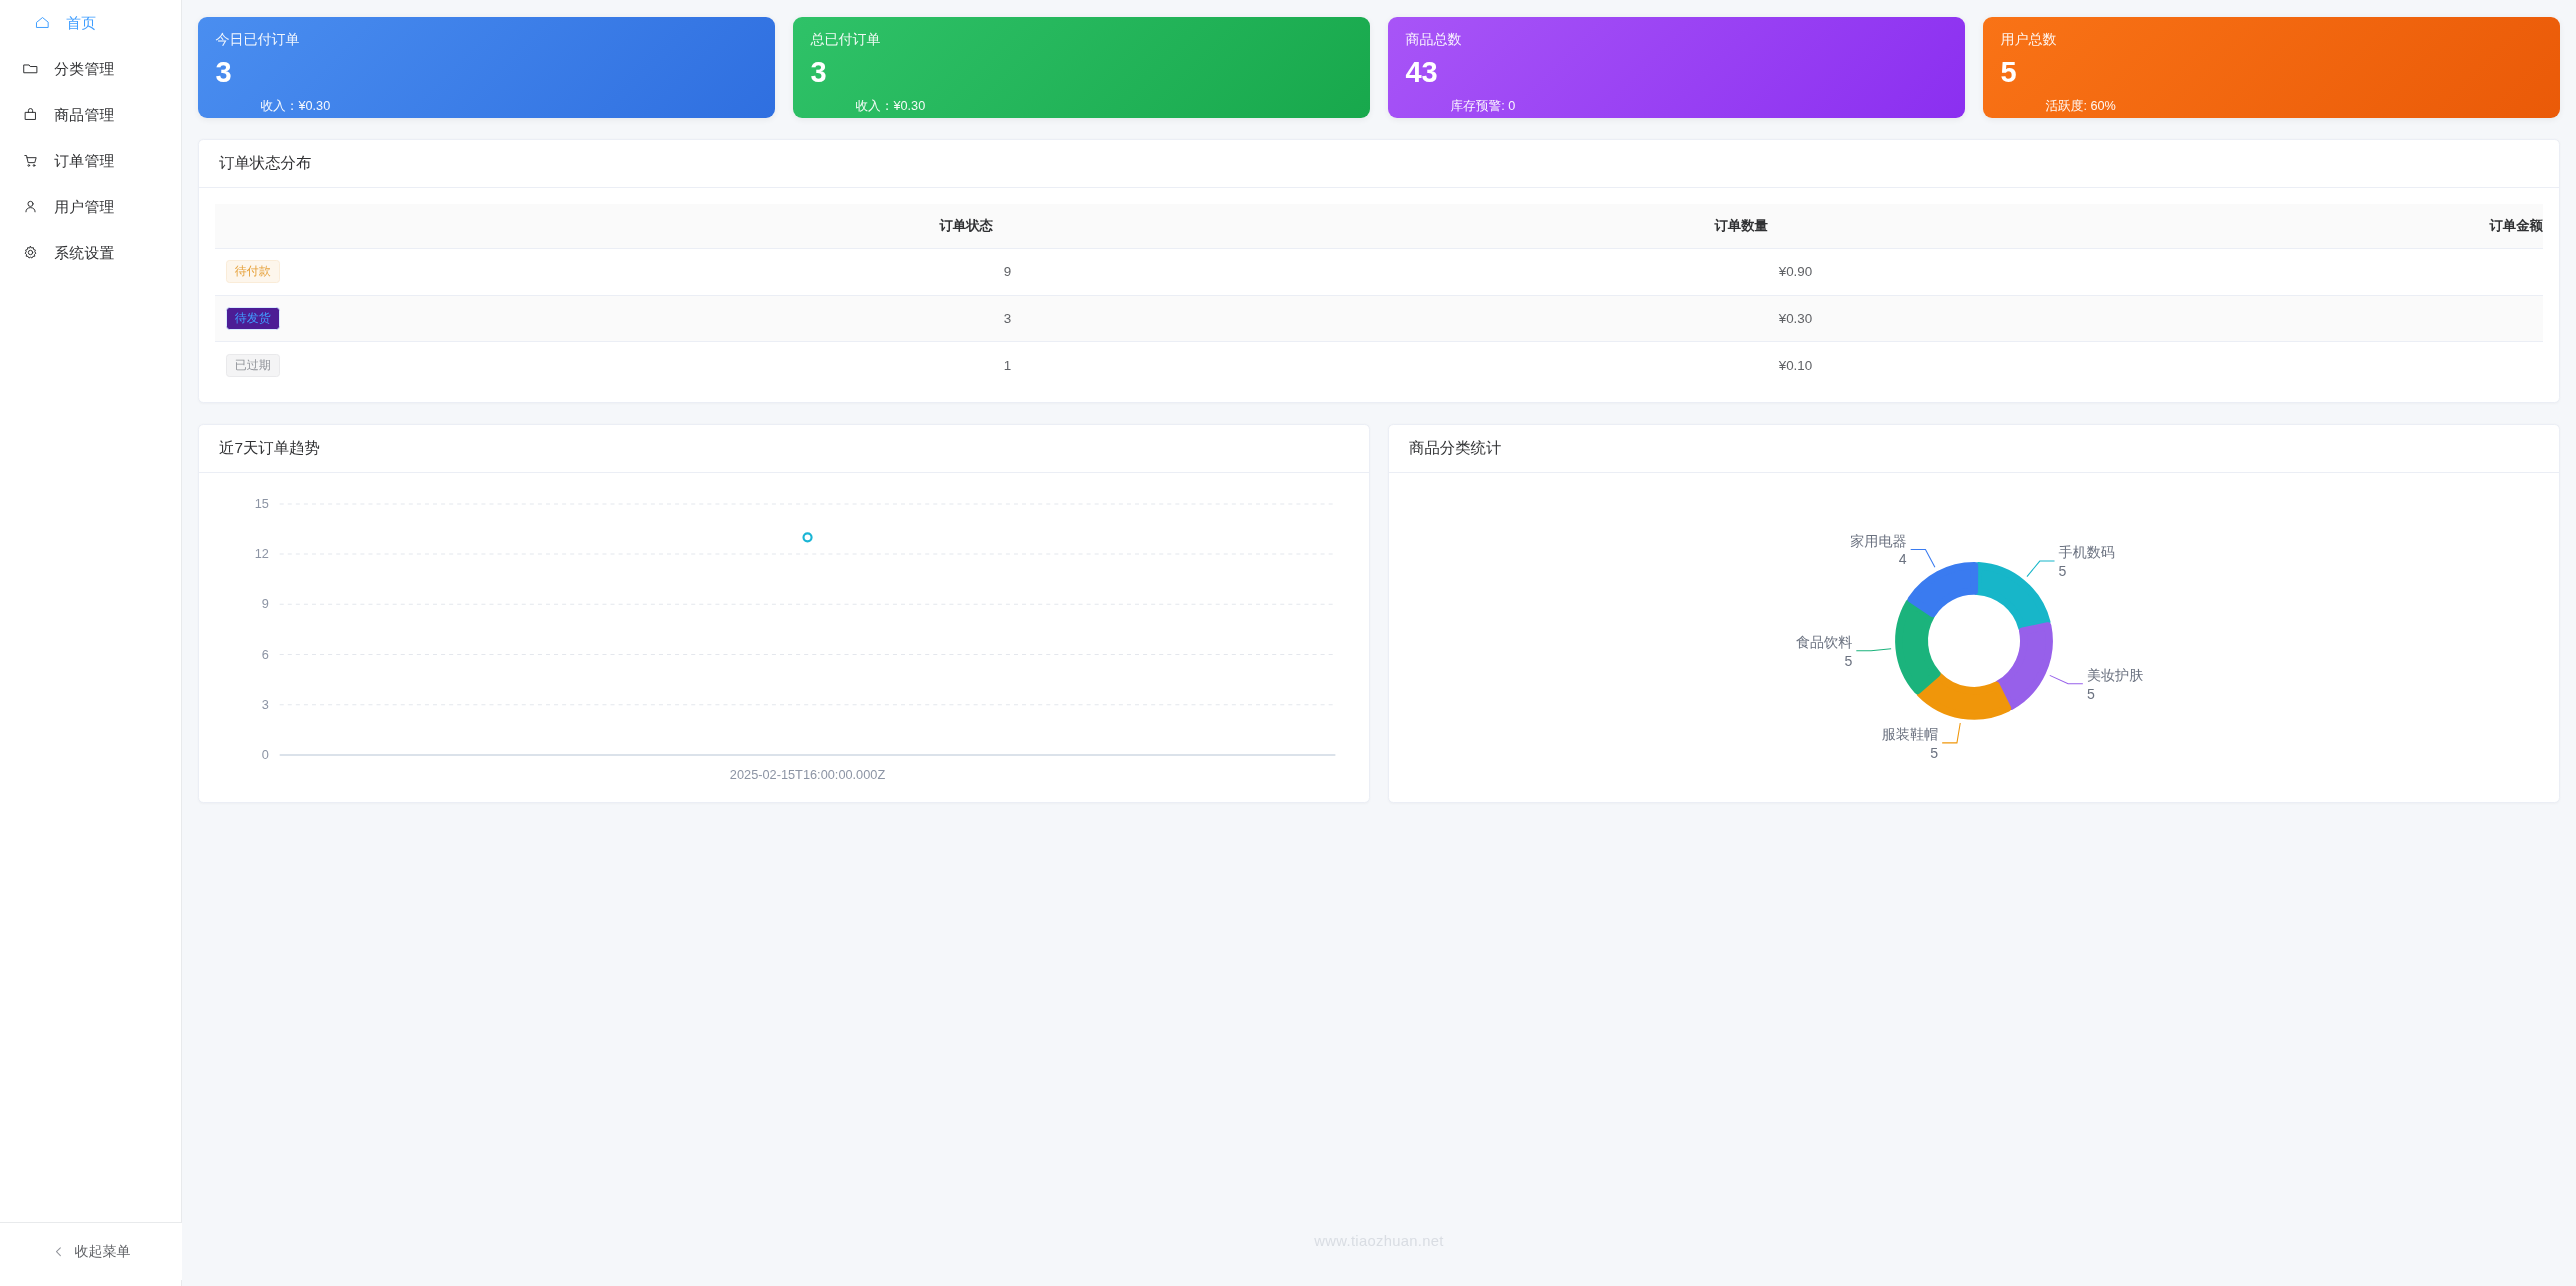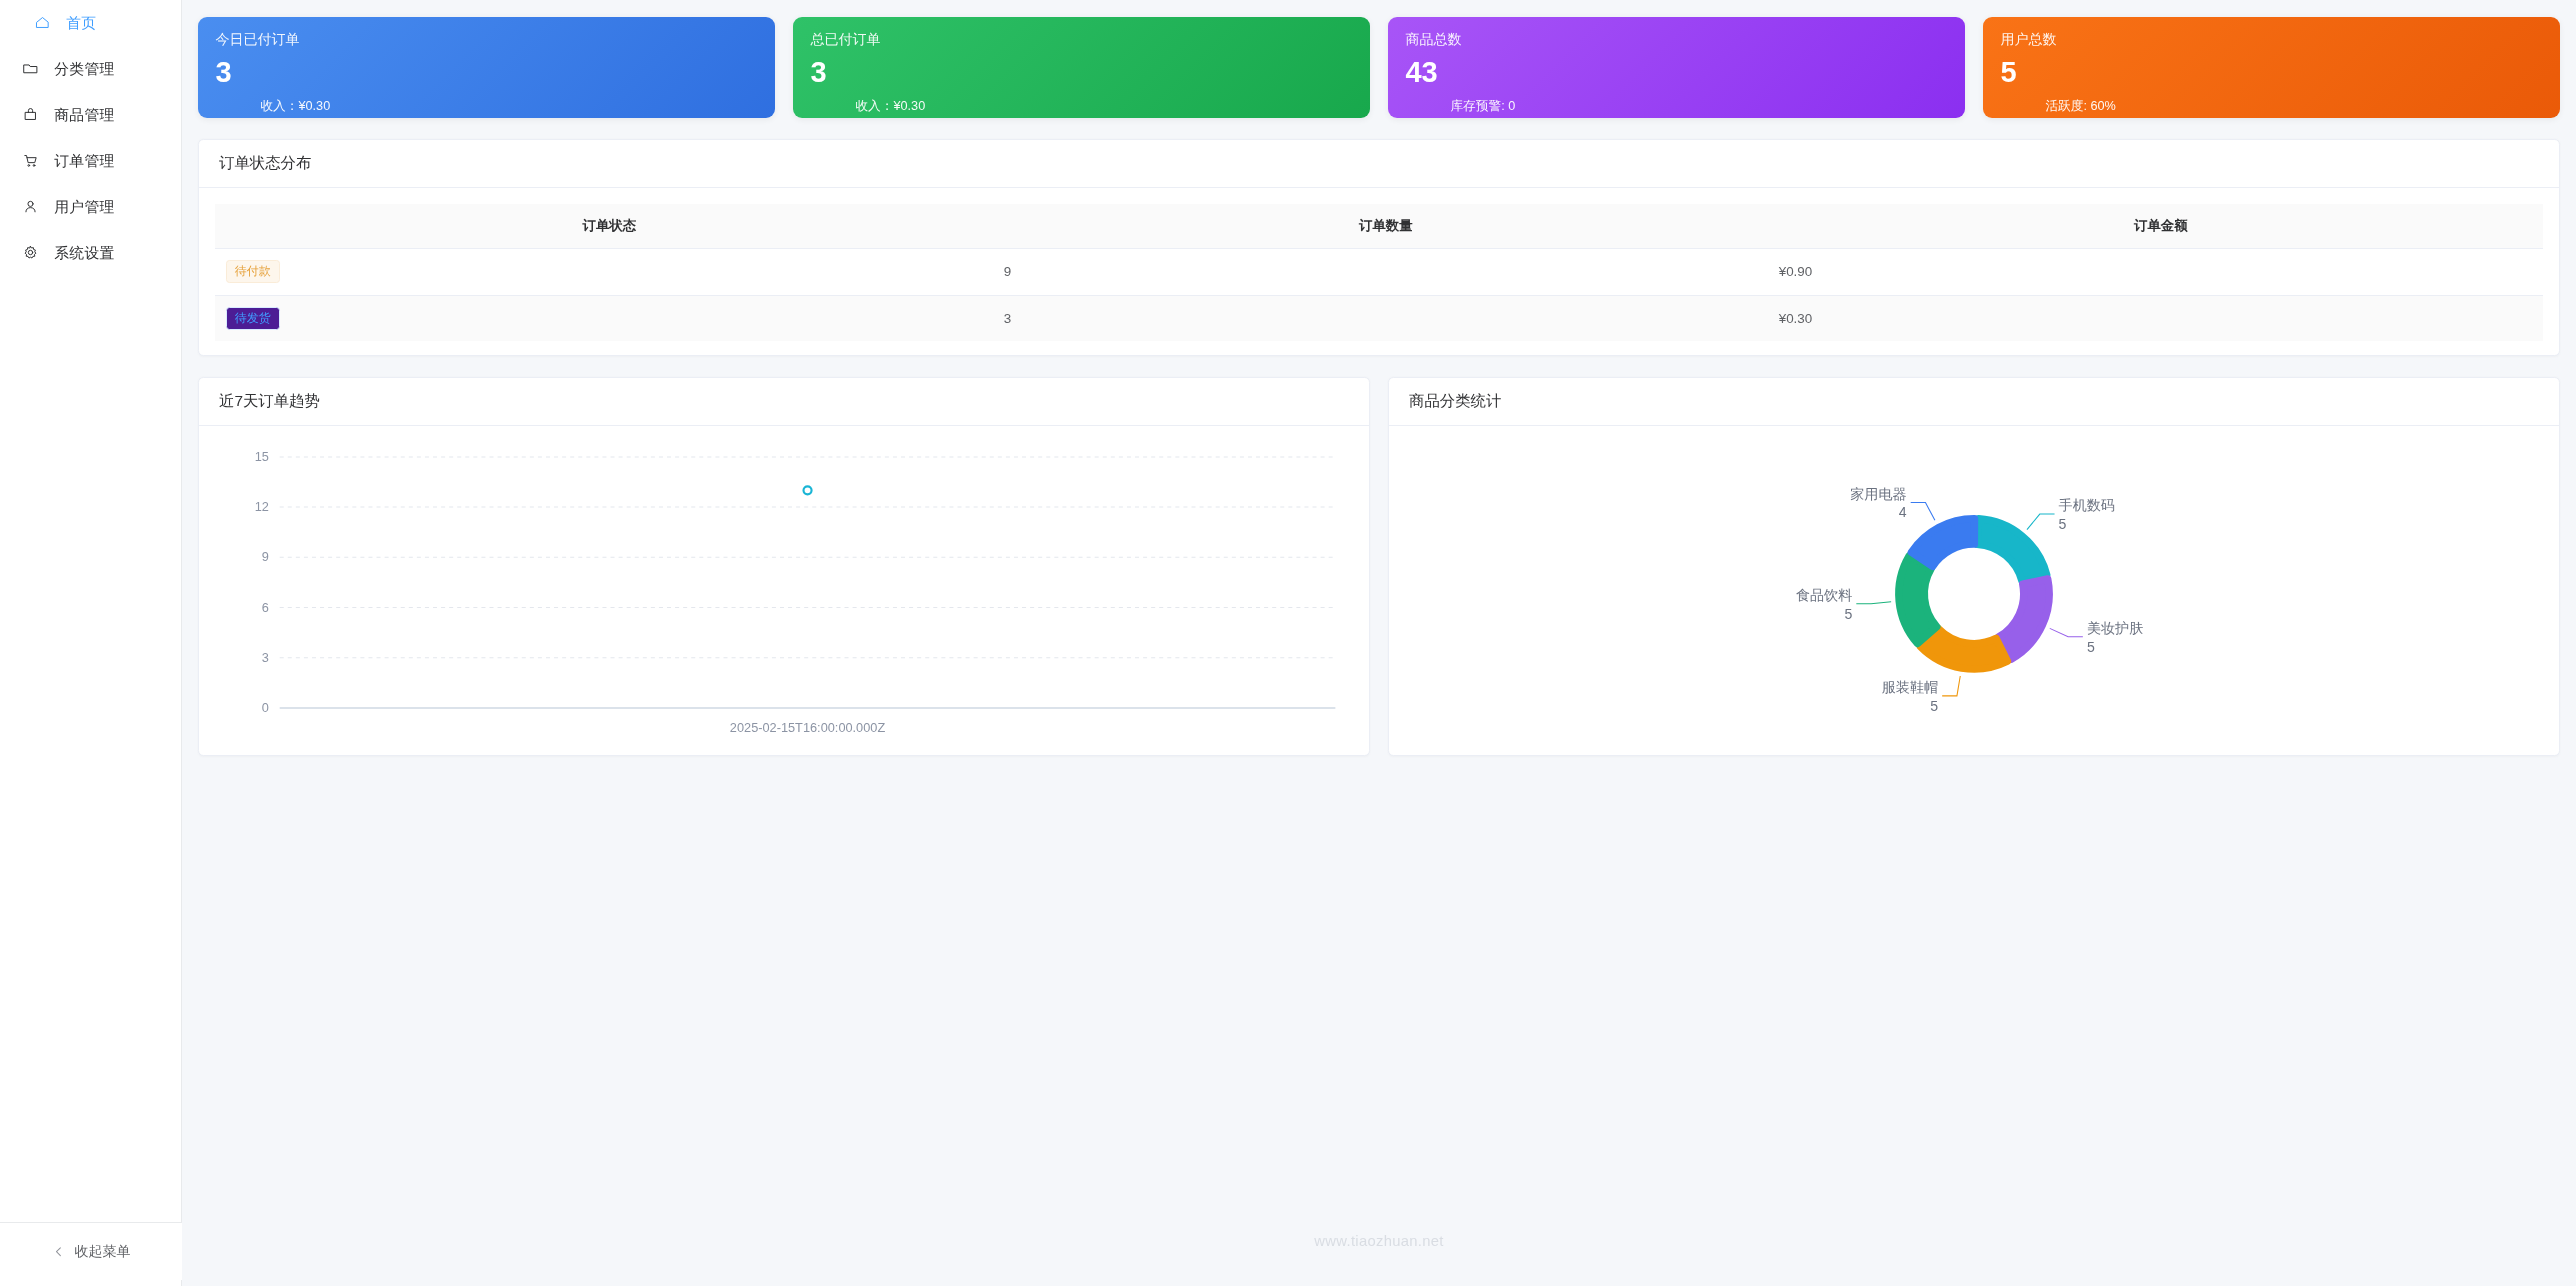--- a/index.html
+++ b/index.html
@@ -95,21 +95,21 @@
     font-size: 15.4px;
     color: #303133;
   }
 
   .status-panel { margin: 21px 16px 0 16px; }
   .status-body { padding: 16px 16px 13.4px 16px; }
 
   table.status-table { width: 100%; border-collapse: collapse; table-layout: fixed; }
   table.status-table th {
     background: #fafafa;
-    text-align: center;
+    text-align: right;
     font-size: 13.4px;
     font-weight: bold;
     color: #303133;
     padding: 12.7px 0 12.7px 10.7px;
     border-bottom: 0.7px solid #ebeef5;
   }
   table.status-table td {
     font-size: 13.4px;
     color: #606266;
     padding: 11.4px 0 11.4px 10.7px;
@@ -287,20 +287,27 @@
             </td>
             <td>9</td>
             <td>¥0.90</td>
           </tr>
           <tr>
             <td>
               <span class="tag tag-primary">待发货</span>
             </td>
             <td>3</td>
             <td>¥0.30</td>
+          </tr>
+          <tr>
+            <td>
+              <span class="tag tag-info">已过期</span>
+            </td>
+            <td>1</td>
+            <td>¥0.10</td>
           </tr>
         </tbody>
       </table>
     </div>
   </section>
 
   <section class="charts-row">
 
     <div class="panel chart-panel">
       <div class="panel-head">近7天订单趋势</div>

